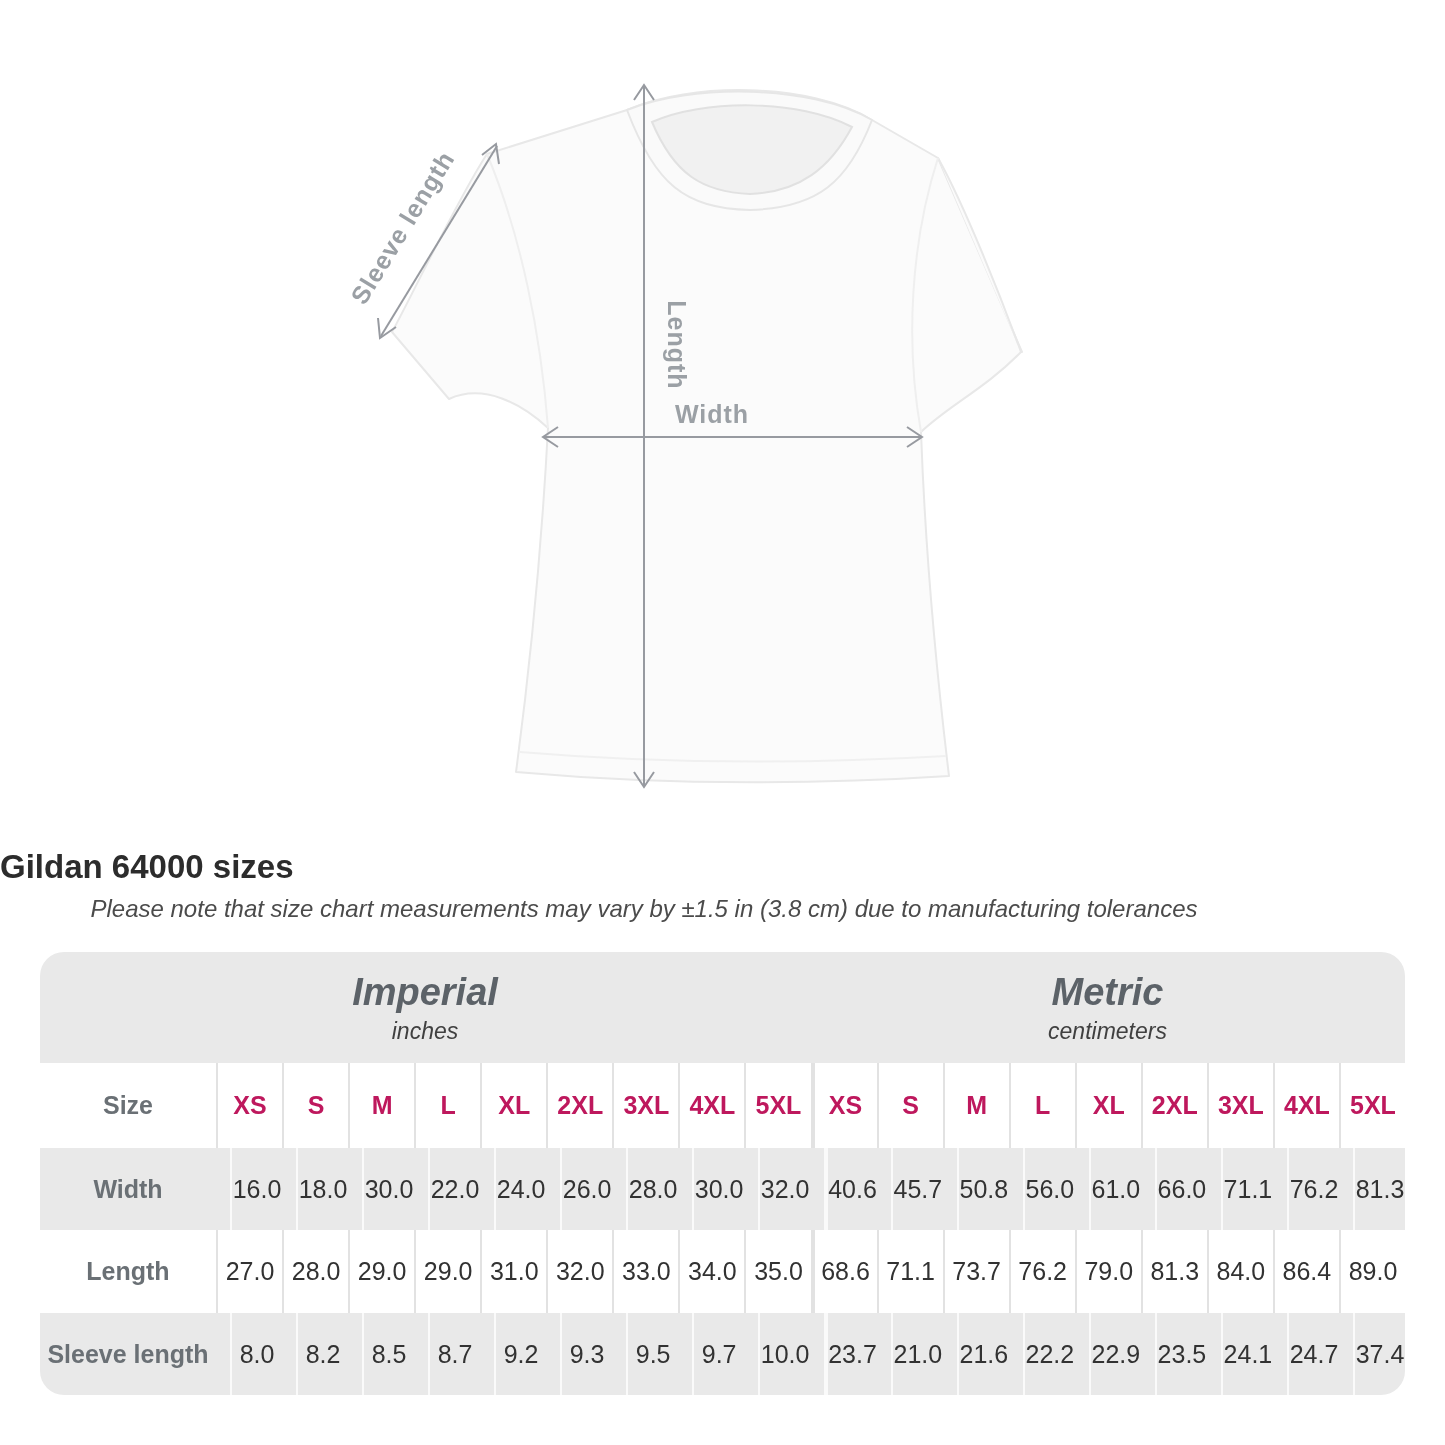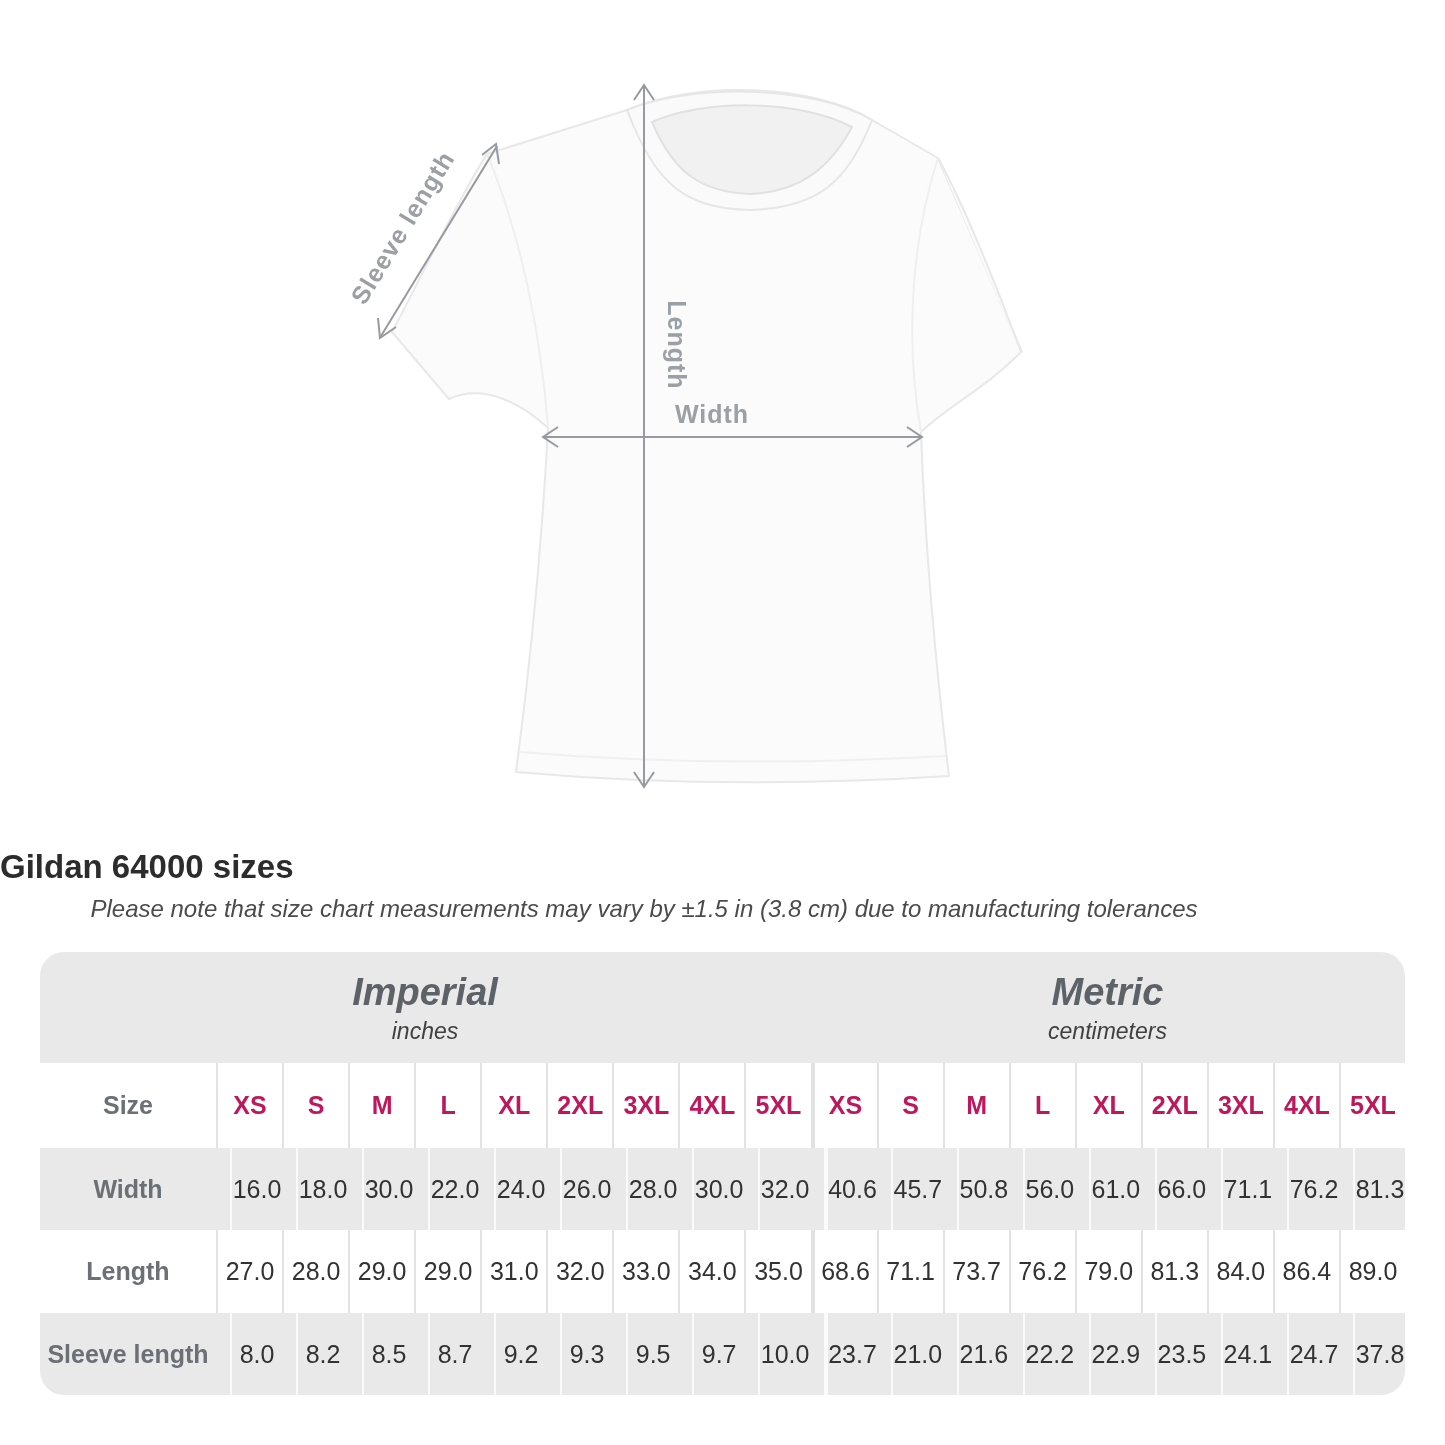--- a/index.html
+++ b/index.html
@@ -197,17 +197,17 @@
         <div class="cell">9.7</div>
         <div class="cell">10.0</div>
         <div class="cell ms">23.7</div>
         <div class="cell">21.0</div>
         <div class="cell">21.6</div>
         <div class="cell">22.2</div>
         <div class="cell">22.9</div>
         <div class="cell">23.5</div>
         <div class="cell">24.1</div>
         <div class="cell">24.7</div>
-        <div class="cell">37.8</div>
+        <div class="cell">37.4</div>
       </div>
 
   </div>
 </div>
 
 </body></html>

